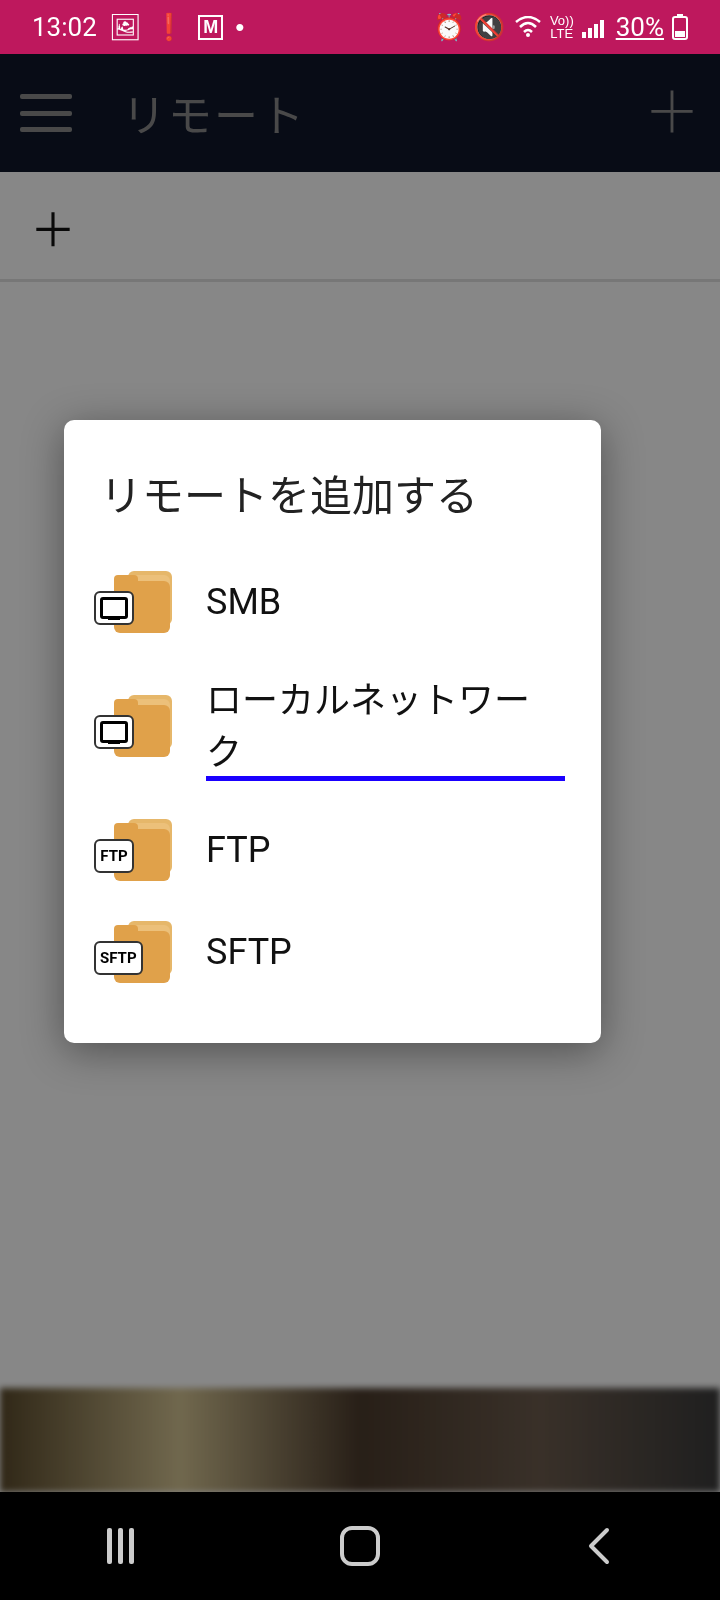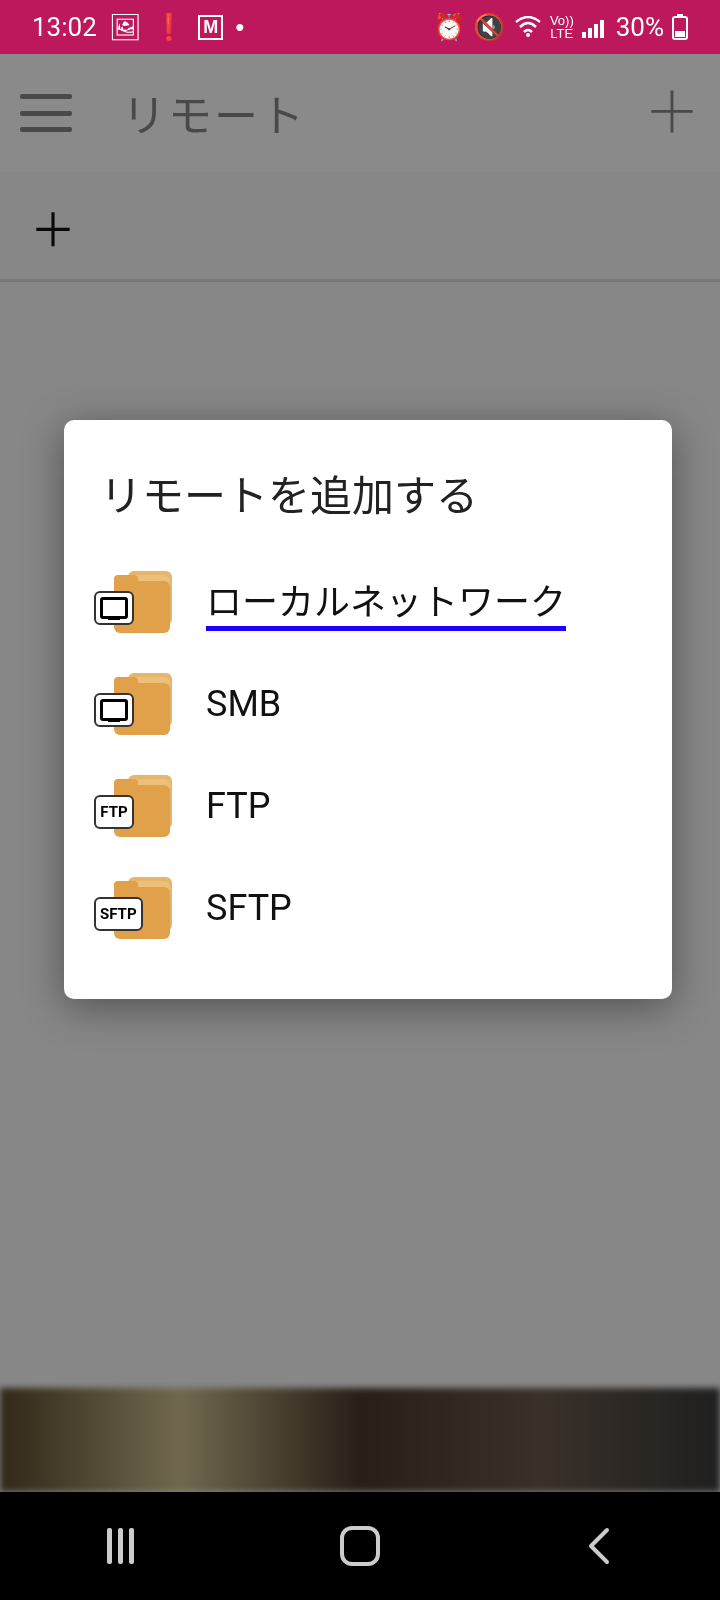--- a/index.html
+++ b/index.html
@@ -21,28 +21,28 @@
     display: flex;
     justify-content: space-between;
     align-items: center;
     padding: 0 32px;
     font-size: 26px;
     z-index: 10;
   }
   .status-left { display: flex; align-items: center; gap: 12px; }
   .status-right { display: flex; align-items: center; gap: 8px; }
   .status-right span, .status-left span { display: inline-flex; align-items: center; }
-  .batt-pct { font-size: 26px; }
+  .batt-pct { font-size: 26px; text-decoration: underline; }
 
   
   .app-header {
     position: absolute;
     top: 54px; left: 0; right: 0;
     height: 118px;
-    background: #ffffff;
+    background: #0f172a;
     display: flex;
     align-items: center;
     padding: 0 20px;
     color: #888;
     z-index: 5;
   }
   .menu-icon {
     width: 52px; height: 38px;
     display: flex; flex-direction: column; justify-content: space-between;
     margin-right: 50px;
@@ -90,21 +90,21 @@
     background: rgba(0,0,0,0.46);
     z-index: 20;
   }
 
   
   .dialog {
     position: absolute;
     z-index: 30;
     top: 420px;
     left: 64px;
-    width: 608px;
+    width: 537px;
     background: #fff;
     border-radius: 10px;
     box-shadow: 0 8px 40px rgba(0,0,0,0.4);
     padding: 42px 0 40px 0;
   }
   .dialog-title {
     font-size: 42px;
     color: #222;
     padding: 0 36px 28px 36px;
   }
@@ -293,32 +293,32 @@
   <div class="dialog-title">リモートを追加する</div>
 
   <div class="dialog-item">
     <div class="folder-icon">
       <div class="folder-back2"></div>
         <div class="folder-back1"></div>
         <div class="folder-tab"></div>
         <div class="folder-front"></div>
       <div class="badge monitor"></div>
     </div>
-    <span class="label underline">ローカルネットワーク</span>
+    <span class="label">SMB</span>
   </div>
 
   <div class="dialog-item">
     <div class="folder-icon">
       <div class="folder-back2"></div>
         <div class="folder-back1"></div>
         <div class="folder-tab"></div>
         <div class="folder-front"></div>
       <div class="badge monitor"></div>
     </div>
-    <span class="label">SMB</span>
+    <span class="label underline">ローカルネットワーク</span>
   </div>
 
   <div class="dialog-item">
     <div class="folder-icon">
       <div class="folder-back2"></div>
         <div class="folder-back1"></div>
         <div class="folder-tab"></div>
         <div class="folder-front"></div>
       <div class="badge">FTP</div>
     </div>

